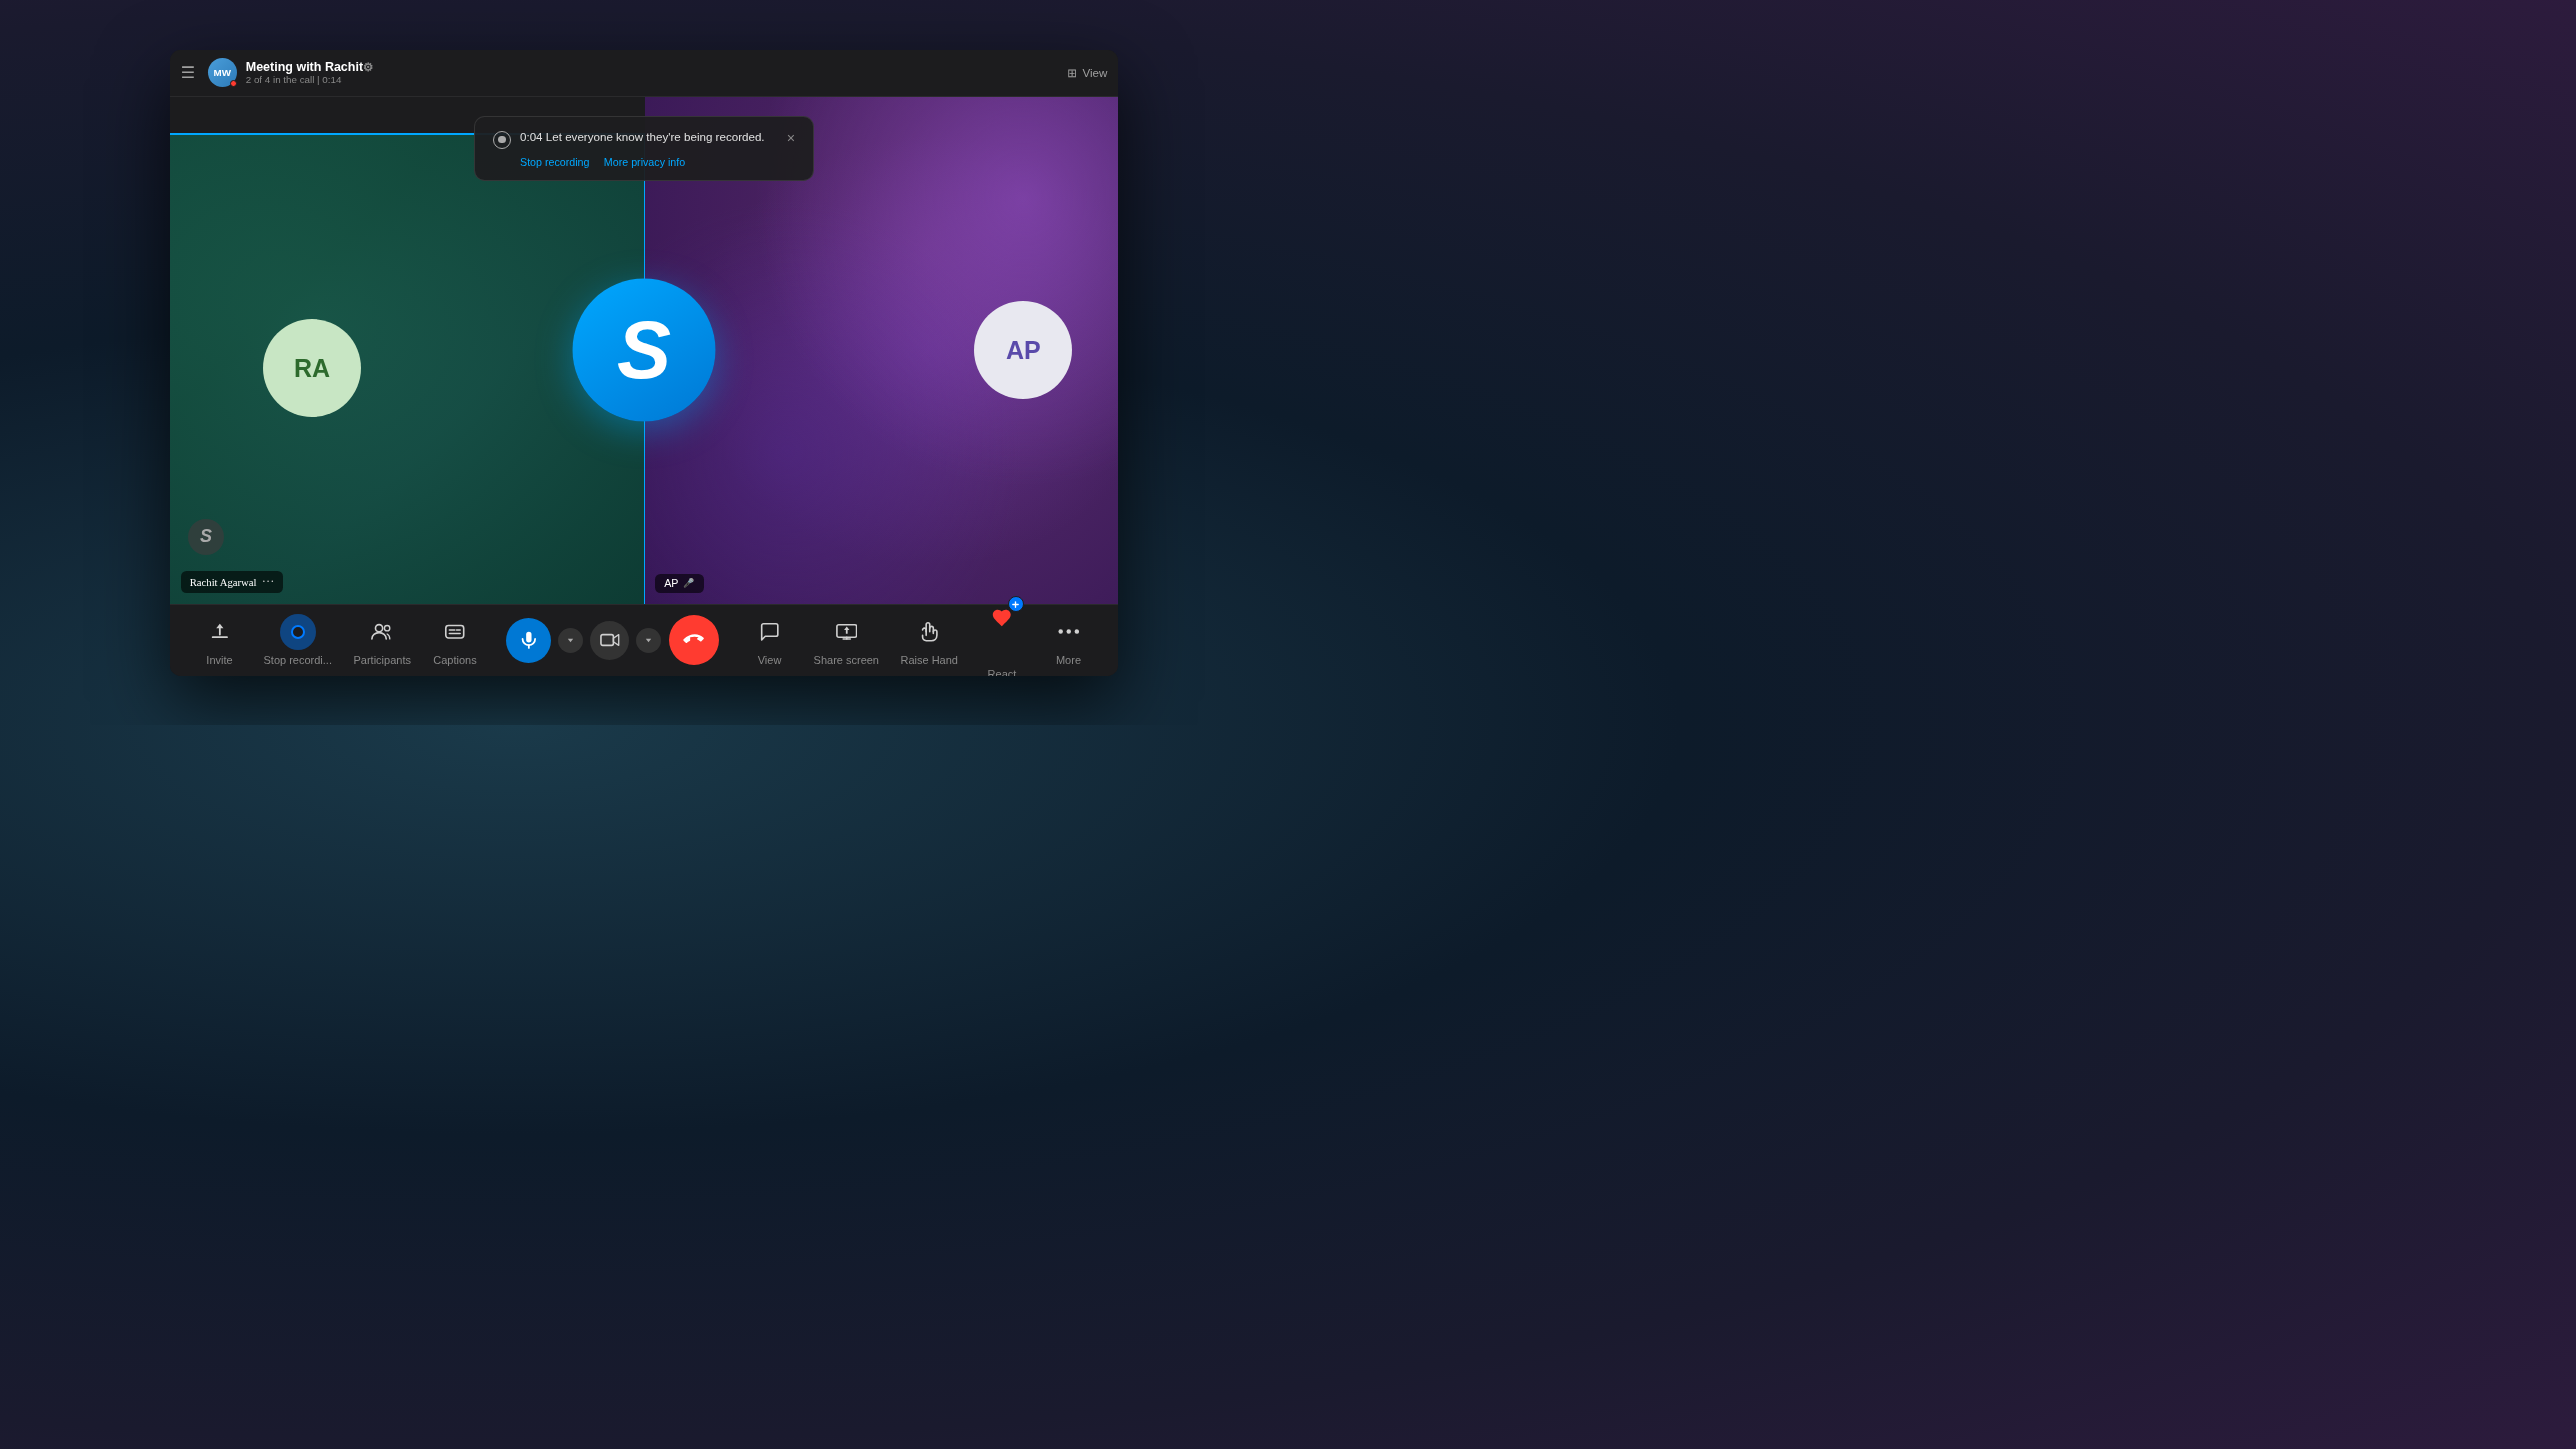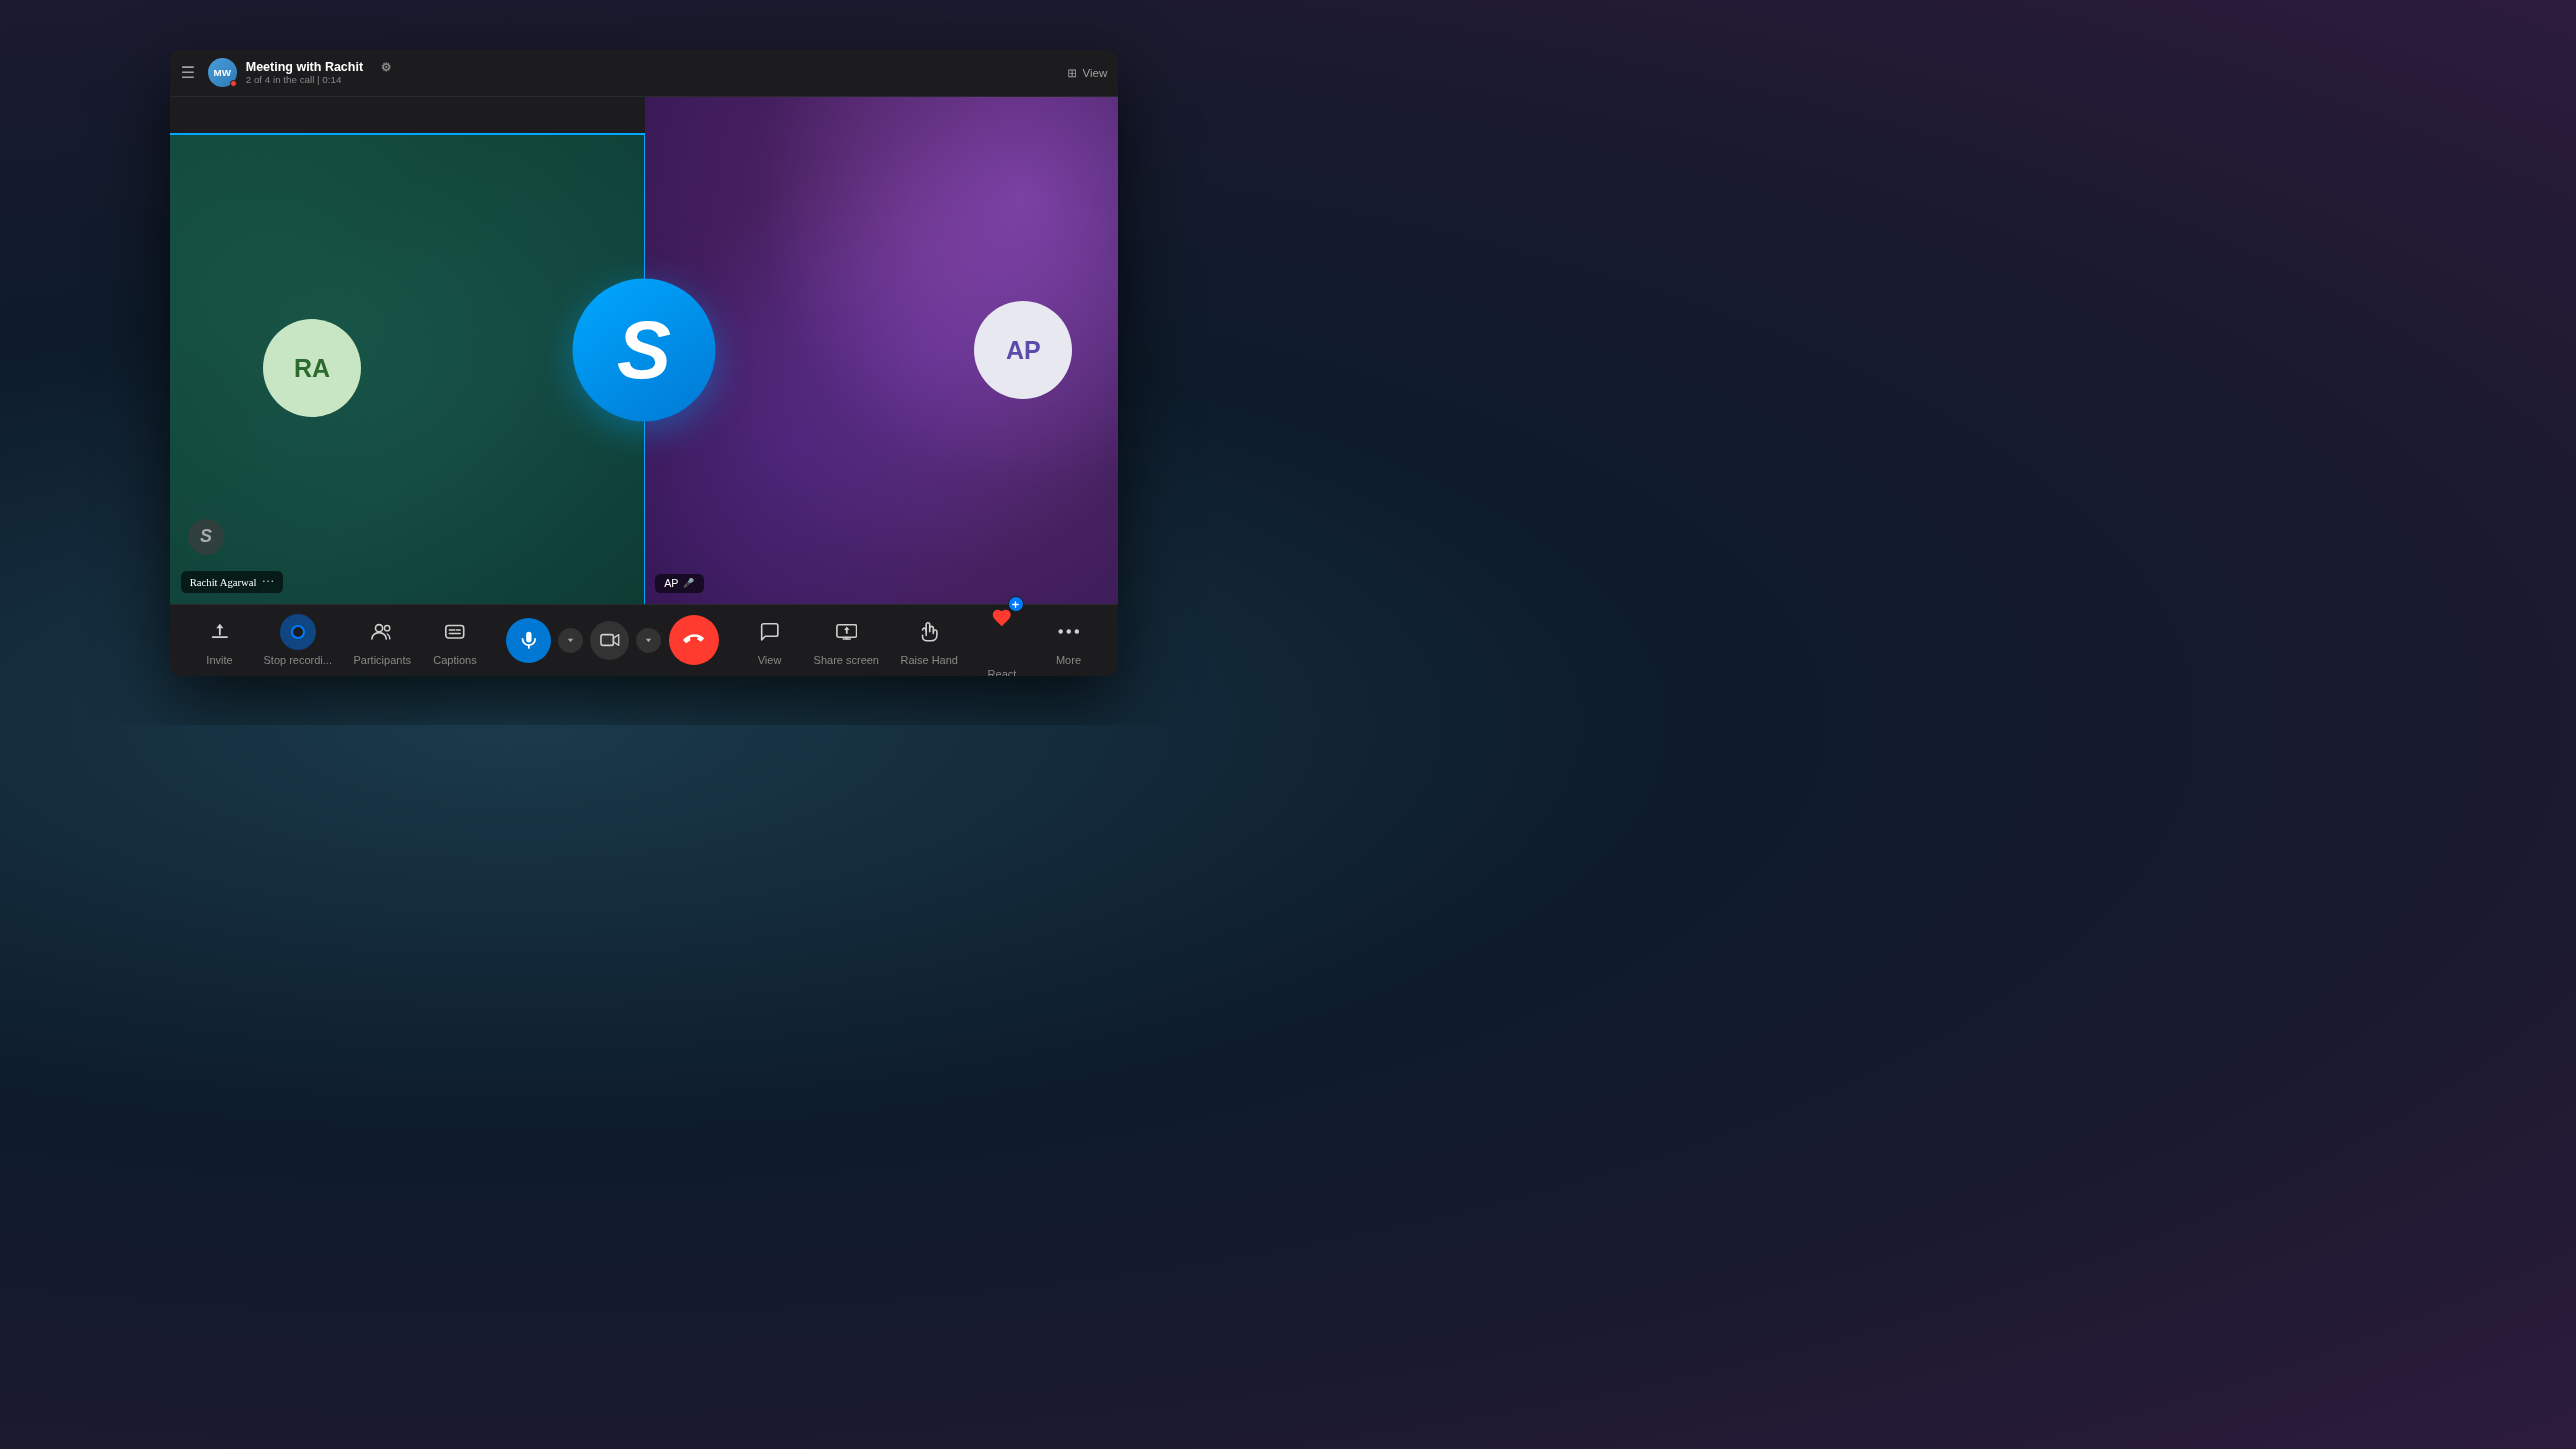--- a/index.html
+++ b/index.html
@@ -124,21 +124,21 @@
     .meeting-info {
       display: flex;
       flex-direction: column;
     }
     .meeting-name {
       color: #ffffff;
       font-size: 12.5px;
       font-weight: 600;
       display: flex;
       align-items: center;
-      gap: 18px;
+      gap: 0;
     }
     .meeting-sub {
       color: #888;
       font-size: 9.8px;
     }
     .gear-icon {
       color: #888;
       font-size: 11.6px;
     }
     .view-btn {
@@ -589,20 +589,37 @@
       <div class="name-tag-right">
         <span>AP</span>
         <span class="muted-icon">🎤</span>
       </div>
     </div>
 
     <div class="skype-logo-large">
       <span>S</span>
     </div>
 
+    <div class="notification-popup">
+      <div class="notif-top">
+        <div class="record-indicator">
+          <div class="record-dot-inner"></div>
+        </div>
+        <div class="notif-text">
+          <span>0:04</span>
+          <span> </span>
+          <span>Let everyone know they're being recorded.</span>
+        </div>
+        <div class="notif-close">×</div>
+      </div>
+      <div class="notif-links">
+        <a class="notif-link">Stop recording</a>
+        <a class="notif-link">More privacy info</a>
+      </div>
+    </div>
 
   </div>
 
   <div class="toolbar">
 
     <div class="toolbar-left">
 
       <div class="tool-btn">
         <div class="tool-icon">
           <svg width="19.7" height="19.7" viewBox="0 0 22 22" fill="none">

